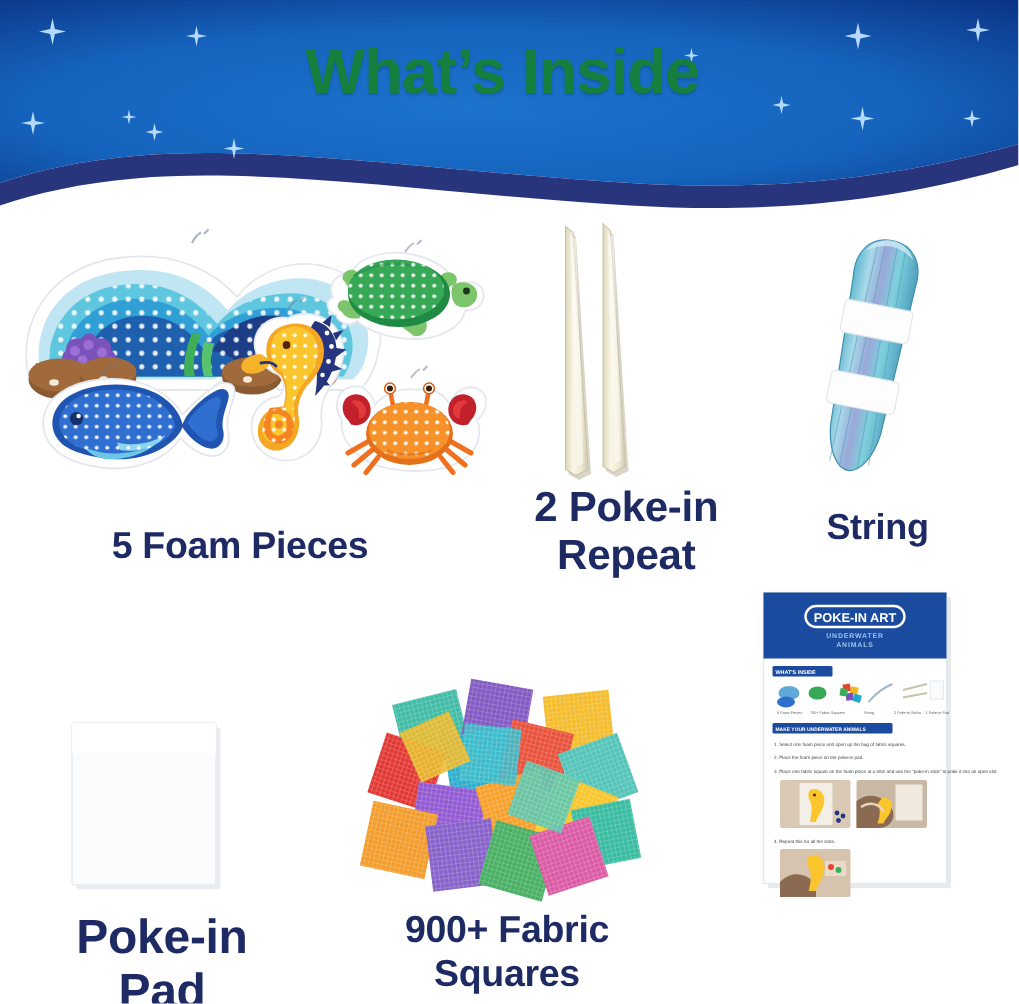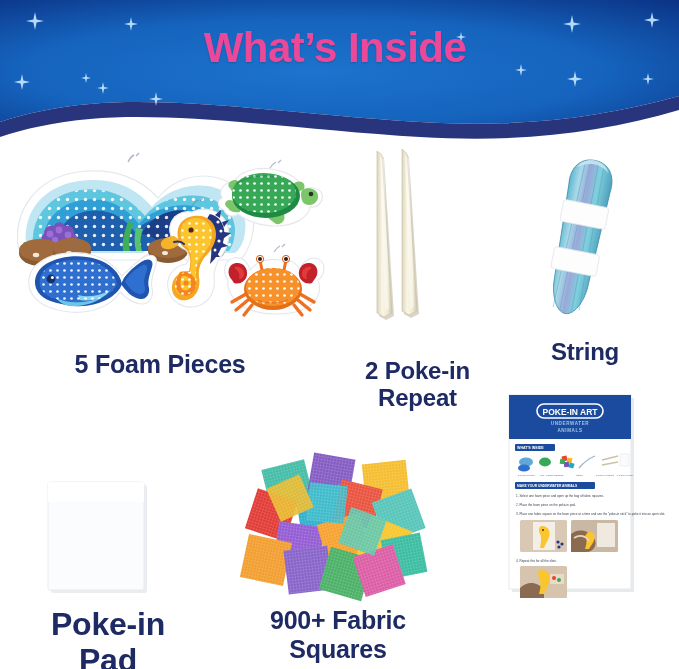--- a/index.html
+++ b/index.html
@@ -11,40 +11,40 @@
     position:relative;
   }
   .page{position:relative;width:679px;height:669px;overflow:hidden;}
 
   
   .header{position:absolute;left:0;top:0;width:679px;height:148px;overflow:hidden;}
   .header-svg{position:absolute;left:0;top:0;}
   .header-title{
     position:absolute;left:0;top:24px;width:670px;
     text-align:center;
-    color:#ec4899;
+    color:#15803d;
     font-size:42px;
     font-weight:bold;
     letter-spacing:-0.5px;
     text-shadow:0 1px 2px rgba(0,0,0,0.18);
   }
 
   
   .item-label{
     position:absolute;
     color:#1e2a63;
     font-weight:bold;
     text-align:center;
     line-height:1.14;
     letter-spacing:-0.2px;
   }
 
   
   .lab-foam{left:10px;top:350px;width:300px;font-size:25px;}
-  .lab-sticks{left:330px;top:357px;width:175px;font-size:24px;}
+  .lab-sticks{left:330px;top:322px;width:175px;font-size:28px;}
   .lab-string{left:505px;top:338px;width:160px;font-size:24px;}
   .lab-pad{left:18px;top:606px;width:180px;font-size:32px;}
   .lab-fabric{left:228px;top:606px;width:220px;font-size:25px;}
   .lab-manual{left:468px;top:606px;width:210px;font-size:25px;}
 
   .art{position:absolute;}
   .foam-area{left:0px;top:150px;width:330px;height:195px;}
   .sticks-area{left:355px;top:145px;width:100px;height:185px;}
   .string-area{left:505px;top:145px;width:150px;height:185px;}
   .pad-area{left:40px;top:478px;width:130px;height:120px;}

